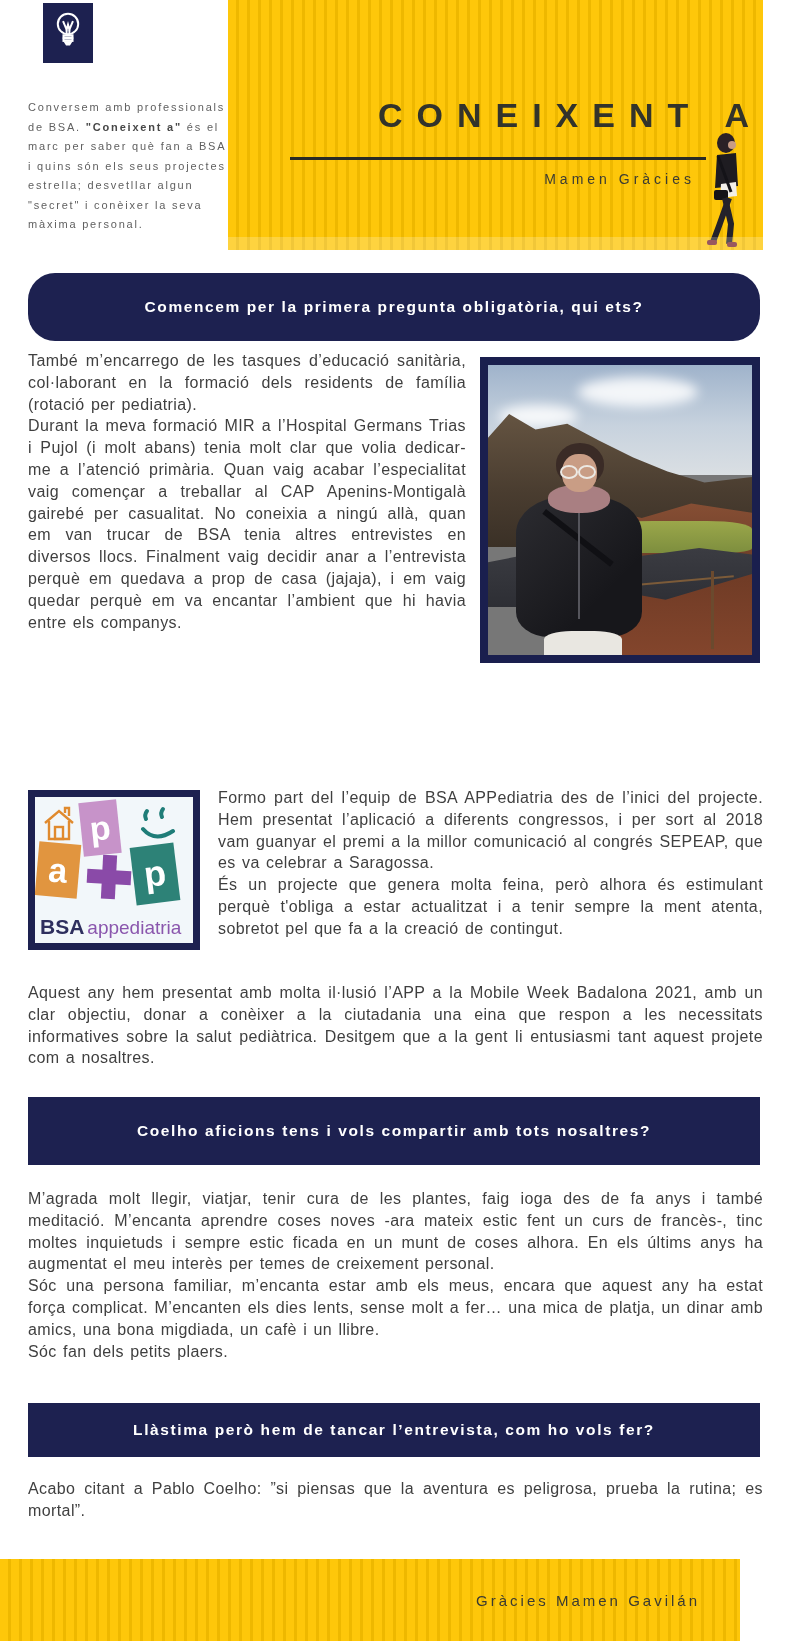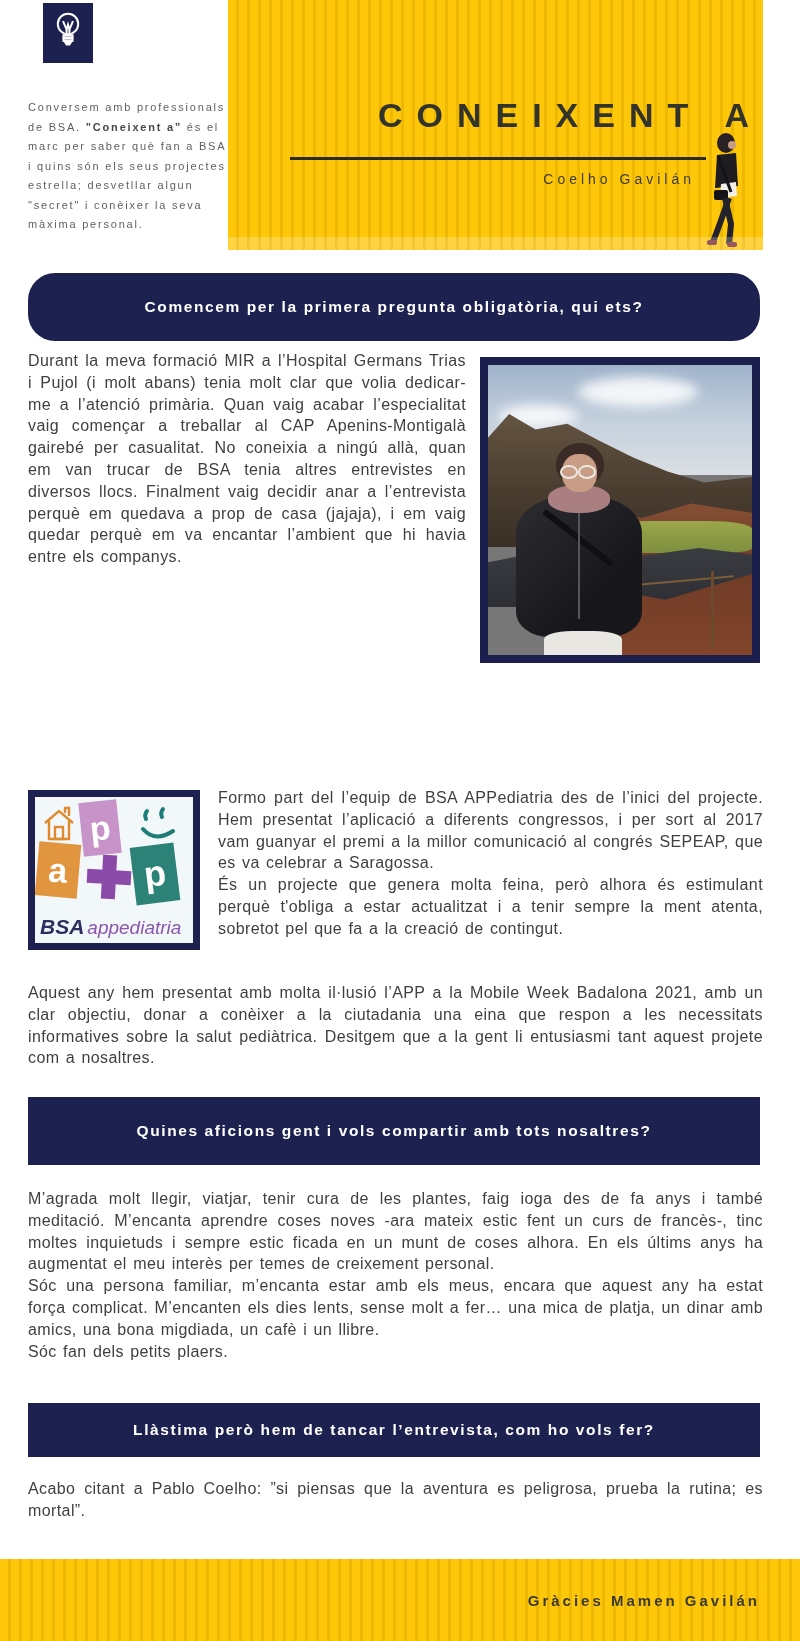--- a/index.html
+++ b/index.html
@@ -111,28 +111,27 @@
   .app-logo .house{position:absolute;left:4px;top:6px;}
   .app-logo .blk{position:absolute;display:flex;align-items:center;justify-content:center;
     color:#ffffff;font-weight:bold;}
   .app-logo .blk.pink{left:46px;top:4px;width:38px;height:54px;background:#c793c9;transform:rotate(-6deg);font-size:34px;}
   .app-logo .blk.orange{left:2px;top:46px;width:42px;height:54px;background:#e1953f;transform:rotate(5deg);font-size:34px;}
   .app-logo .blk.teal{left:98px;top:48px;width:44px;height:58px;background:#2d8277;transform:rotate(-7deg);font-size:36px;}
   .app-logo .plus{position:absolute;left:52px;top:58px;width:44px;height:44px;transform:rotate(3deg);}
   .app-logo .plus::before{content:"";position:absolute;left:15px;top:0;width:14px;height:44px;background:#8a4aa8;}
   .app-logo .plus::after{content:"";position:absolute;left:0;top:15px;width:44px;height:14px;background:#8a4aa8;}
   .app-logo .smiley{position:absolute;left:102px;top:8px;}
-  .app-logo .brand{position:absolute;left:5px;bottom:4px;white-space:nowrap;font-style:italic;}
+  .app-logo .brand{position:absolute;left:5px;bottom:4px;white-space:nowrap;}
   .app-logo .brand .bsa{font-weight:bold;font-size:21px;color:#2e2f5e;letter-spacing:0px;}
   .app-logo .brand .rest{font-size:19px;color:#8a56ad;margin-left:3px;}
   
   .footer{
-    position:absolute;left:0;top:1559px;width:800px;height:82px;
+    position:absolute;left:0;top:1559px;width:740px;height:82px;
     background:repeating-linear-gradient(90deg,#fec70a 0px,#fec70a 8px,#eeb800 8px,#eeb800 11px);
-    font-weight:bold;
   }
   .footer .thanks{
     position:absolute;right:40px;top:50%;transform:translateY(-50%);
     font-size:15px;letter-spacing:3px;color:#3a3a32;
   }
 </style>
 </head>
 <body>
 
 <div class="logo-square">
@@ -148,40 +147,41 @@
   </span>
 </div>
 
 <div class="intro">
   <span>Conversem amb professionals de BSA. </span><b>"Coneixent a"</b><span> és el marc per saber què fan a BSA i quins són els seus projectes estrella; desvetllar algun "secret" i conèixer la seva màxima personal.</span>
 </div>
 
 <div class="hero">
   <div class="hero-title">CONEIXENT A</div>
   <div class="hero-line"></div>
-  <div class="hero-sub">Coelho Gavilán</div>
+  <div class="hero-sub">Mamen Gràcies</div>
   <svg class="hero-person" viewBox="0 0 48 118">
     <ellipse cx="23" cy="11" rx="9" ry="10" fill="#2a2126"></ellipse>
     <circle cx="29" cy="13" r="4" fill="#c79c85"></circle>
     <path d="M14 23 L33 21 L35 54 L12 56 Z" fill="#1e1c21"></path>
     <path d="M18 52 L33 50 L34 64 L17 66 Z" fill="#f2efe9"></path>
     <path d="M15 24 L28 60" stroke="#141318" stroke-width="3"></path>
     <rect x="11" y="58" width="14" height="10" rx="2" fill="#141318"></rect>
     <path d="M22 66 L28 92 L26 112" stroke="#23222a" stroke-width="6" fill="none"></path>
     <path d="M26 66 L16 94 L10 110" stroke="#23222a" stroke-width="6" fill="none"></path>
     <rect x="24" y="110" width="10" height="5" rx="2" fill="#7b2a33"></rect>
     <rect x="4" y="108" width="10" height="5" rx="2" fill="#7b2a33"></rect>
   </svg>
 </div>
 
 <div class="qbanner" id="banner1">
   <span>Comencem per la primera pregunta obligatòria, qui ets?</span>
 </div>
 
 <div class="para" id="answer-who">
+  <p>També m’encarrego de les tasques d’educació sanitària, col·laborant en la formació dels residents de família (rotació per pediatria).</p>
   <p>Durant la meva formació MIR a l’Hospital Germans Trias i Pujol (i molt abans) tenia molt clar que volia dedicar-me a l’atenció primària. Quan vaig acabar l’especialitat vaig començar a treballar al CAP Apenins-Montigalà gairebé per casualitat. No coneixia a ningú allà, quan em van trucar de BSA tenia altres entrevistes en diversos llocs. Finalment vaig decidir anar a l’entrevista perquè em quedava a prop de casa (jajaja), i em vaig quedar perquè em va encantar l’ambient que hi havia entre els companys.</p>
 </div>
 
 <div class="photo-frame">
   <div class="scene">
     <div class="sky"></div>
     <div class="cloud c1"></div>
     <div class="cloud c2"></div>
     <div class="ridge"></div>
     <div class="redrock"></div>
@@ -227,30 +227,30 @@
   <div class="plus"></div>
   <div class="blk teal">
       <span>p</span>
     </div>
   <div class="brand">
     <span class="bsa">BSA</span><span class="rest">appediatria</span>
   </div>
 </div>
 
 <div class="para" id="answer-app">
-  <p>Formo part del l’equip de BSA APPediatria des de l’inici del projecte. Hem presentat l’aplicació a diferents congressos, i per sort al 2017 vam guanyar el premi a la millor comunicació al congrés SEPEAP, que es va celebrar a Saragossa.</p>
+  <p>Formo part del l’equip de BSA APPediatria des de l’inici del projecte. Hem presentat l’aplicació a diferents congressos, i per sort al 2018 vam guanyar el premi a la millor comunicació al congrés SEPEAP, que es va celebrar a Saragossa.</p>
   <p>És un projecte que genera molta feina, però alhora és estimulant perquè t'obliga a estar actualitzat i a tenir sempre la ment atenta, sobretot pel que fa a la creació de contingut.</p>
 </div>
 
 <div class="para" id="answer-app-follow">
   <p>Aquest any hem presentat amb molta il·lusió l’APP a la Mobile Week Badalona 2021, amb un clar objectiu, donar a conèixer a la ciutadania una eina que respon a les necessitats informatives sobre la salut pediàtrica. Desitgem que a la gent li entusiasmi tant aquest projete com a nosaltres.</p>
 </div>
 
 <div class="qbanner" id="banner2">
-  <span>Quines aficions gent i vols compartir amb tots nosaltres?</span>
+  <span>Coelho aficions tens i vols compartir amb tots nosaltres?</span>
 </div>
 
 <div class="para" id="answer-hobbies">
   <p>M’agrada molt llegir, viatjar, tenir cura de les plantes, faig ioga des de fa anys i també meditació. M’encanta aprendre coses noves -ara mateix estic fent un curs de francès-, tinc moltes inquietuds i sempre estic ficada en un munt de coses alhora. En els últims anys ha augmentat el meu interès per temes de creixement personal.</p>
   <p>Sóc una persona familiar, m’encanta estar amb els meus, encara que aquest any ha estat força complicat. M’encanten els dies lents, sense molt a fer… una mica de platja, un dinar amb amics, una bona migdiada, un cafè i un llibre.</p>
   <p>Sóc fan dels petits plaers.</p>
 </div>
 
 <div class="qbanner" id="banner3">
   <span>Llàstima però hem de tancar l’entrevista, com ho vols fer?</span>

